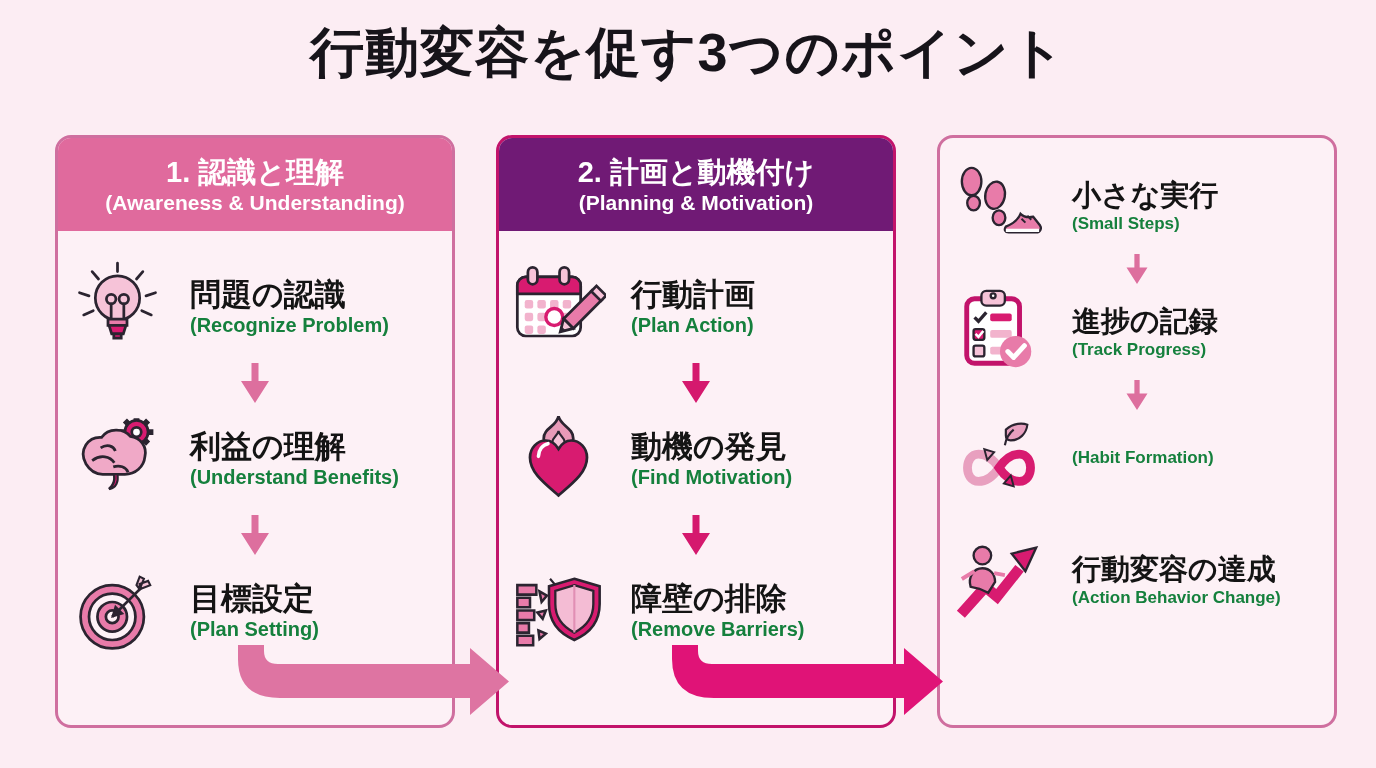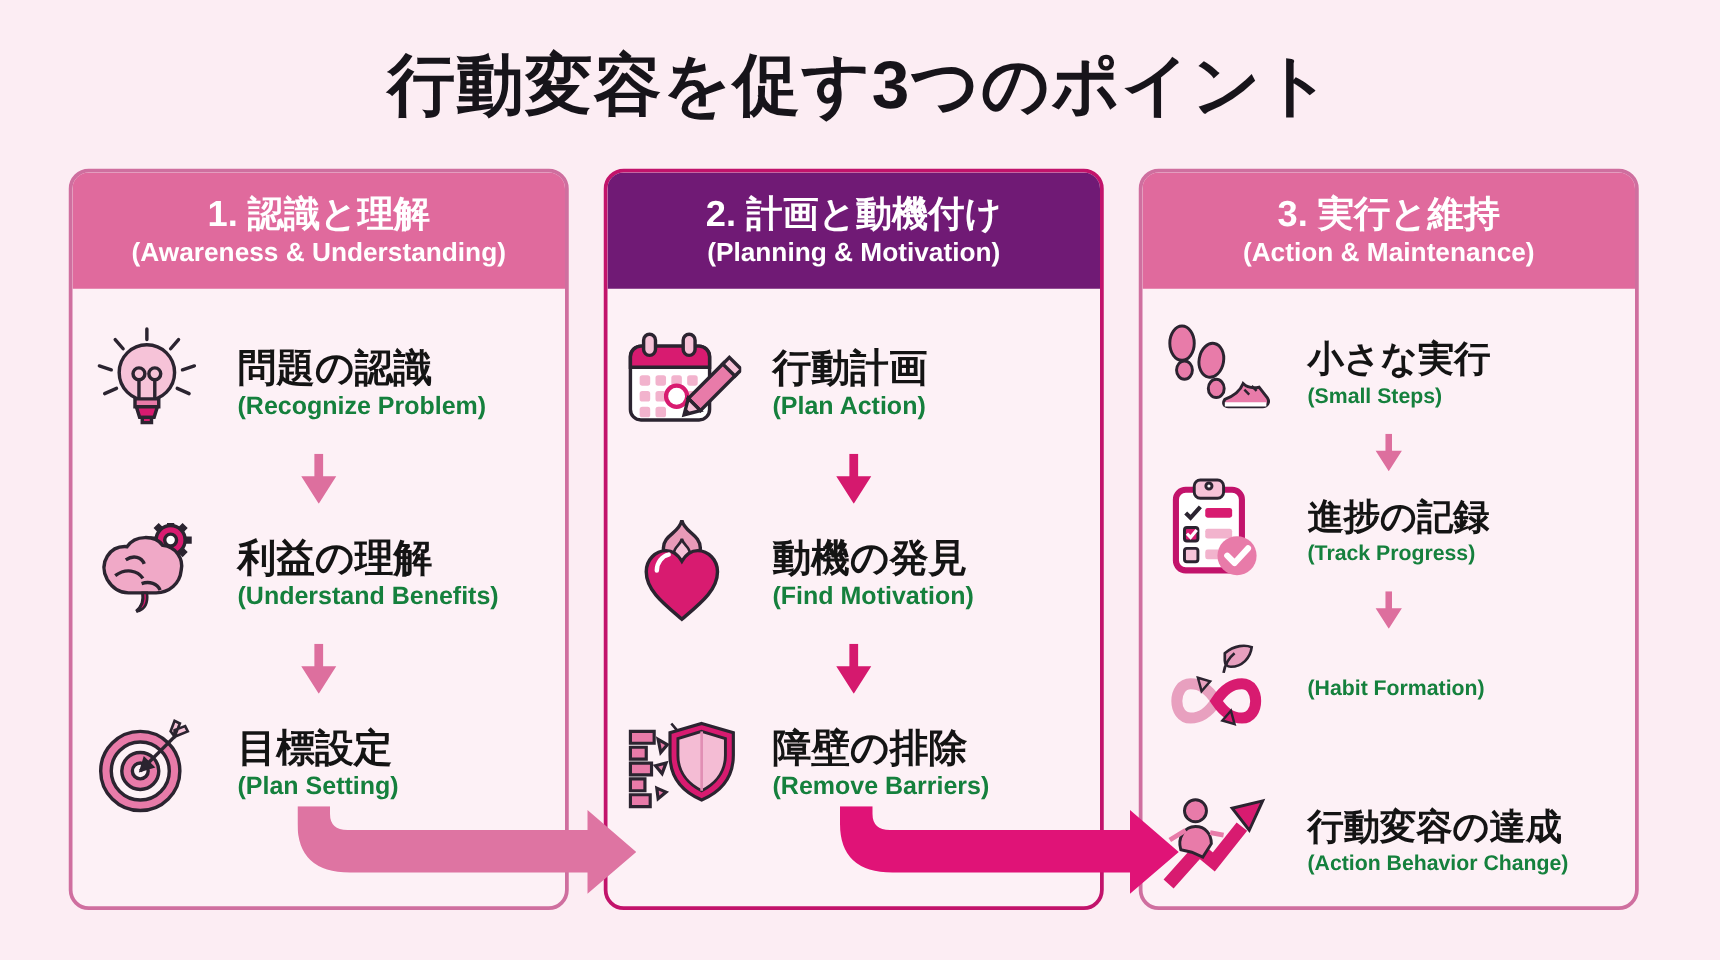--- a/index.html
+++ b/index.html
@@ -3,24 +3,24 @@
 <meta charset="utf-8">
 <style>
   html,body{margin:0;padding:0}
   body{
     width:1376px;height:768px;position:relative;overflow:hidden;
     background:#fcedf3;
     font-family:"Liberation Sans",sans-serif;
   }
   .stage{position:absolute;inset:0}
   .title{
-    position:absolute;top:32px;left:0;width:100%;margin:0;
+    position:absolute;top:17px;left:0;width:100%;margin:0;
     text-align:center;font-size:54px;font-weight:900;color:#17141a;letter-spacing:1px;
   }
-  .cards{position:absolute;top:135px;left:55px;display:flex;gap:28px}
+  .cards{position:absolute;top:135px;left:55px;display:flex;gap:41px}
   .card{
     width:400px;height:593px;box-sizing:border-box;border-radius:16px;
     background:#fdf1f6;overflow:hidden;display:flex;flex-direction:column;
   }
   .theme-medium{border:3px solid #cf6f9f}
   .theme-dark{border:3px solid #c2136b}
   .card .hdr{
     height:93px;flex:none;display:flex;flex-direction:column;justify-content:center;
     align-items:center;color:#ffffff;text-align:center;
   }
@@ -225,24 +225,20 @@
           <div class="txt">
             <div class="jp">障壁の排除</div>
             <div class="en">(Remove Barriers)</div>
           </div>
         </div>
 
       </div>
     </section>
 
     <section class="card theme-medium c3">
-      <div class="hdr">
-        <div class="hjp">3. 実行と維持</div>
-        <div class="hen">(Action &amp; Maintenance)</div>
-      </div>
       <div class="body">
 
         <div class="row">
           <span class="icon">
             <svg width="88" height="88" viewBox="0 0 90 90">
               <g stroke="#2b2430" stroke-width="2.4" fill="#e87ba9">
                 <ellipse cx="17" cy="20" rx="10" ry="14"></ellipse>
                 <ellipse cx="19" cy="42" rx="6.5" ry="7.5"></ellipse>
                 <ellipse cx="41" cy="34" rx="10" ry="14" transform="rotate(10 41 34)"></ellipse>
                 <ellipse cx="45" cy="57" rx="6.5" ry="7.5"></ellipse>

